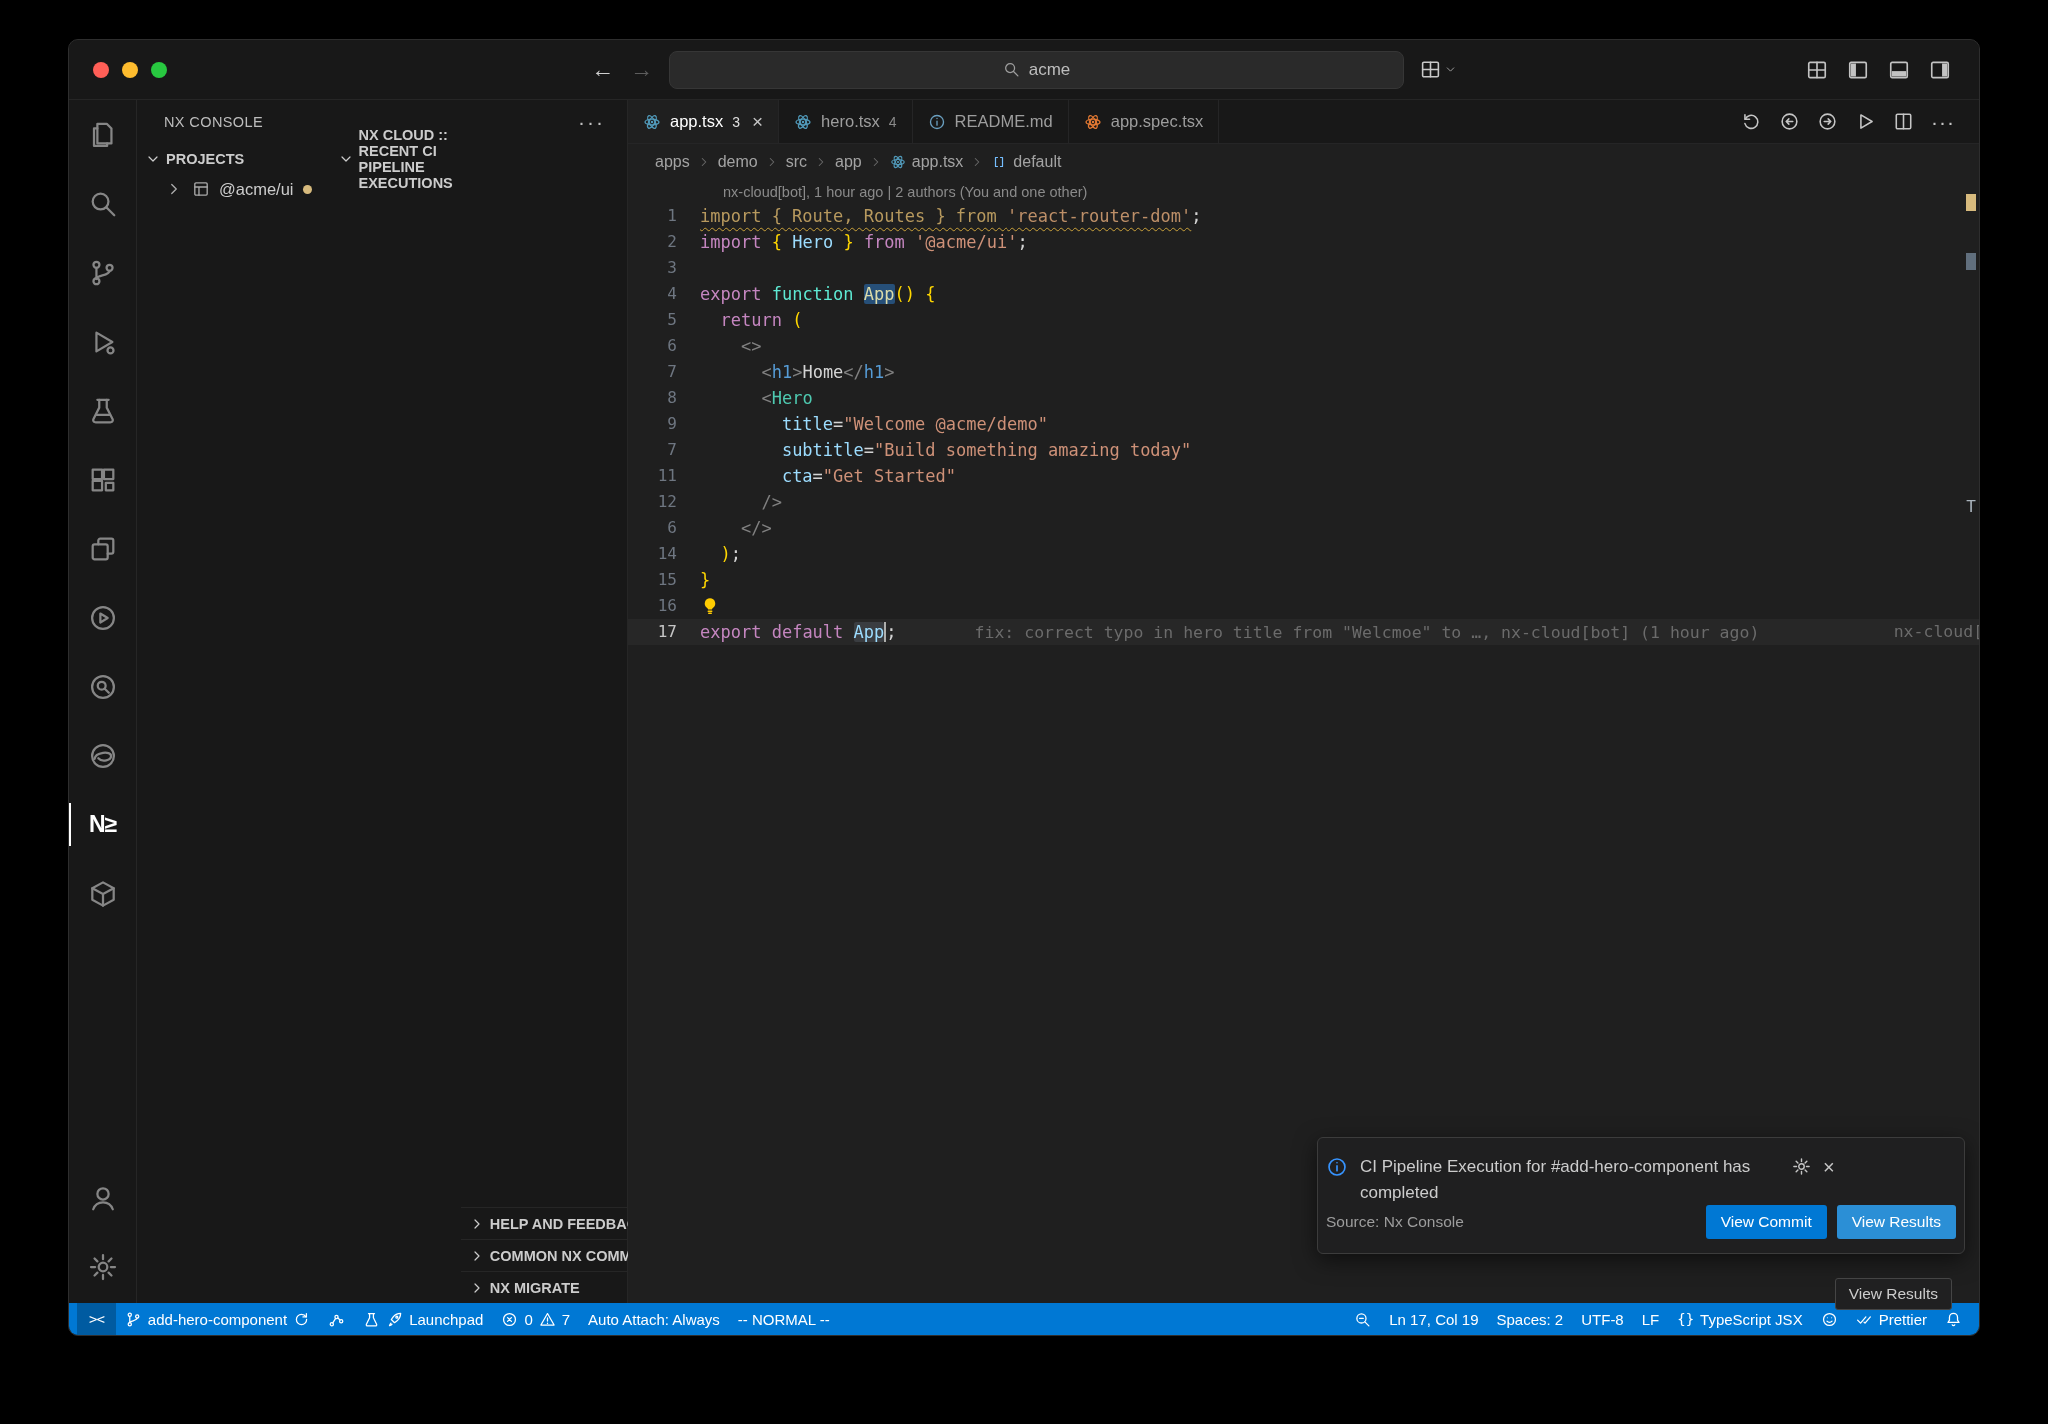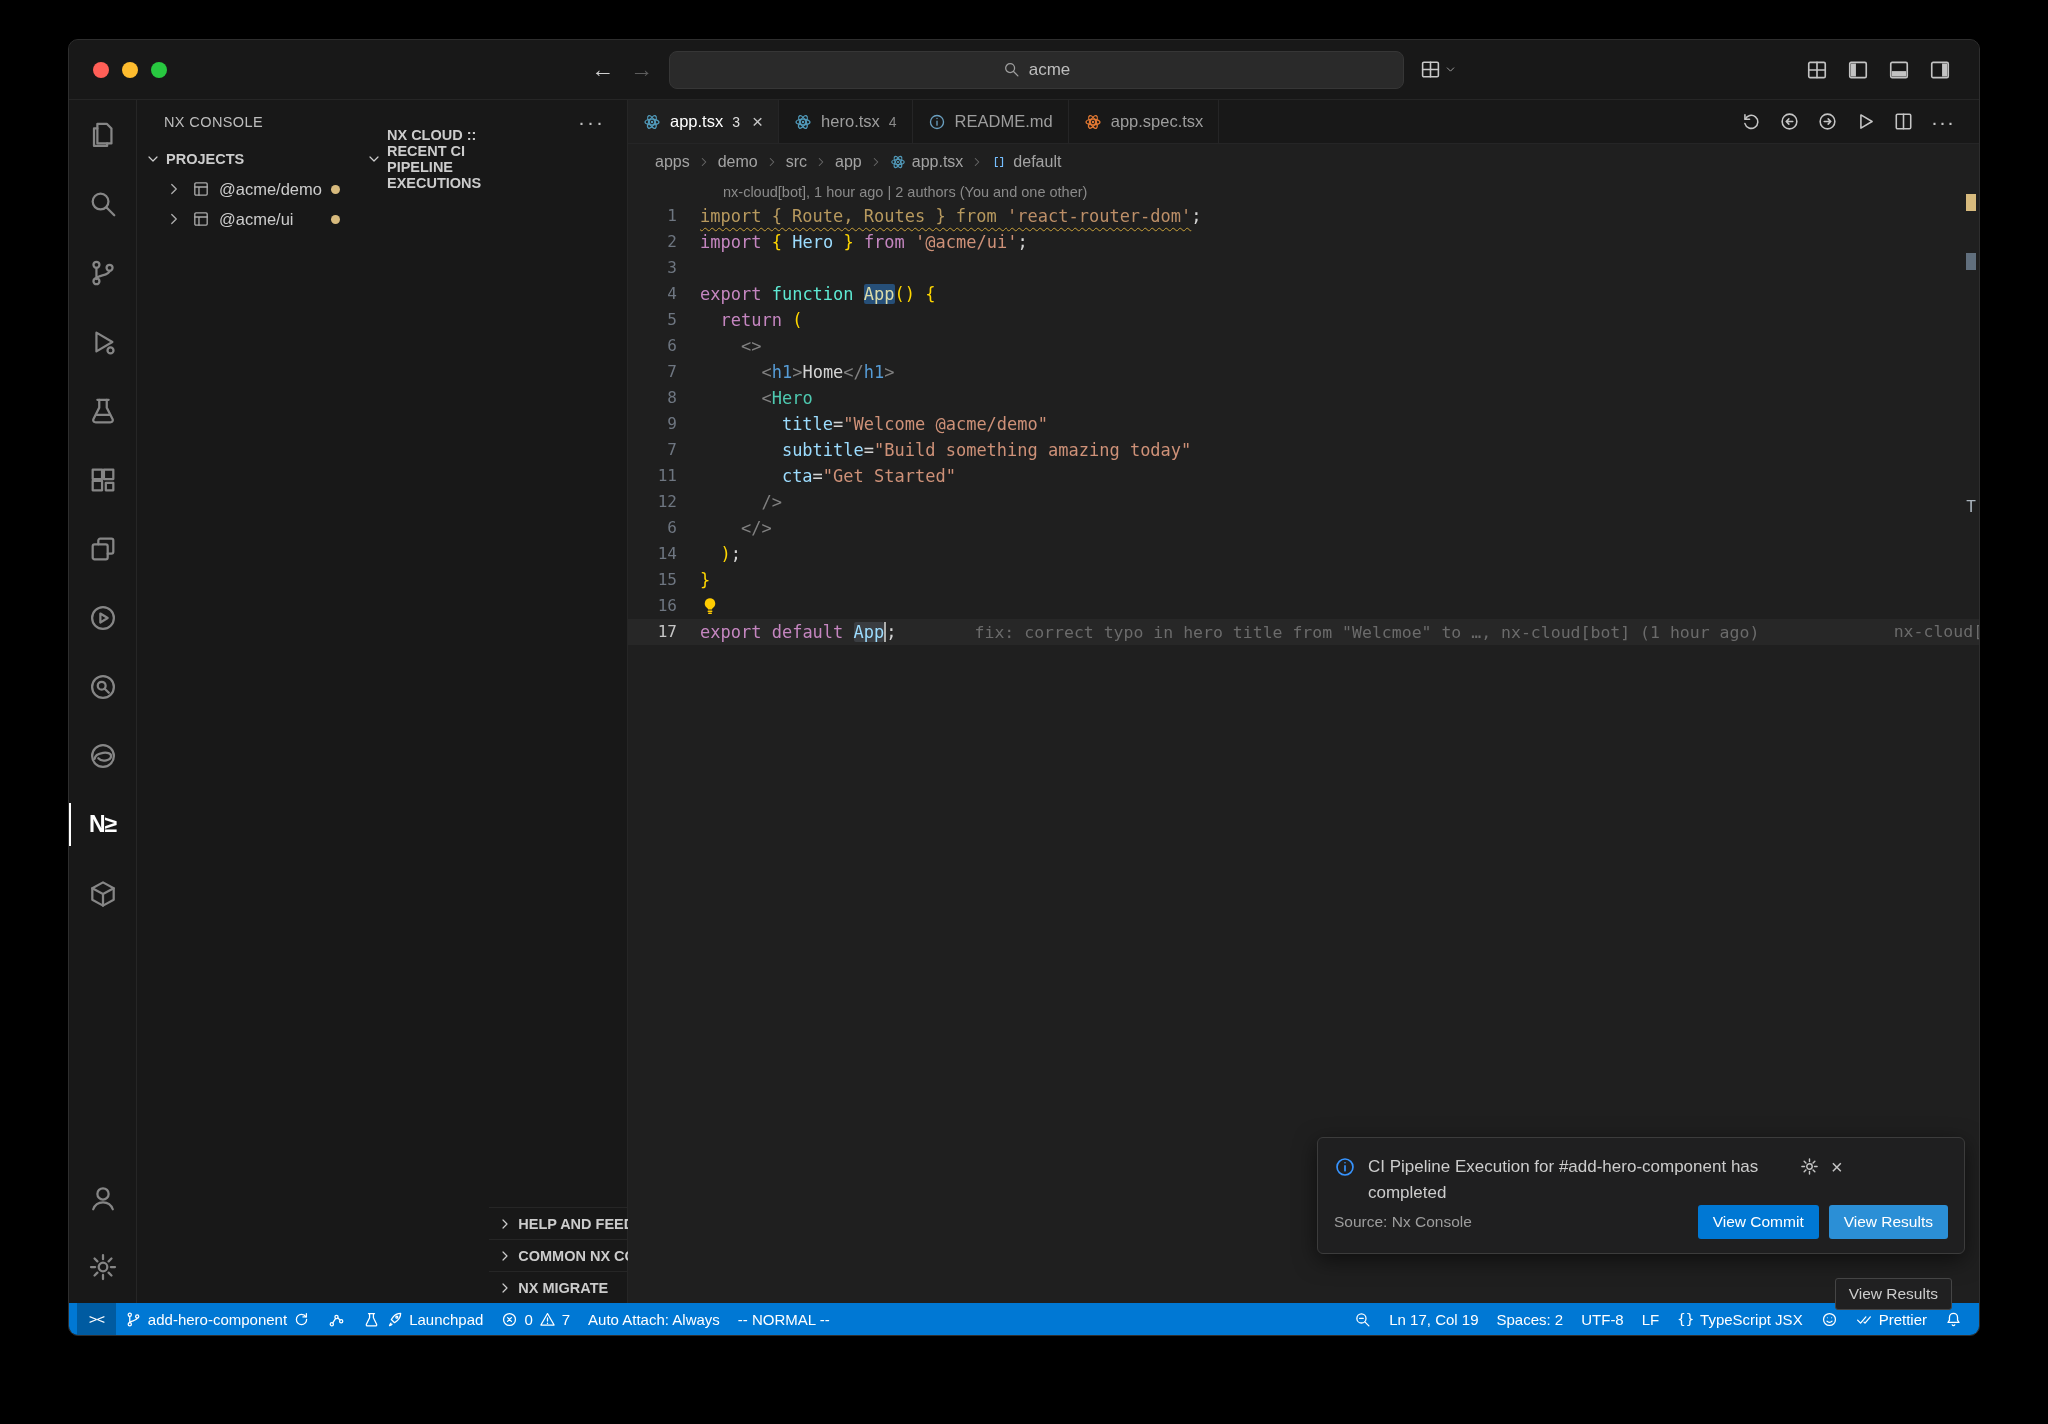--- a/index.html
+++ b/index.html
@@ -117,21 +117,21 @@
   .sb-group { display:flex; align-items:center; height:100%; }
   .sb-item { display:flex; align-items:center; gap:6px; padding:0 9px; height:100%;
     cursor:pointer; white-space:nowrap; }
   .sb-item.remote { background:rgba(0,0,0,.24); padding:0 12px;
     font-family:"DejaVu Sans Mono",monospace; font-size:14px; letter-spacing:-1px; }
   .sb-ico { width:17px; height:17px; display:block; flex:0 0 auto; }
   .sb-txtico { font-family:"DejaVu Sans Mono",monospace; font-size:14px; }
   
   .toast { position:absolute; right:14px; top:1097px; width:648px; background:#1f1f20;
     border:1px solid #3c3c3c; border-radius:6px; box-shadow:0 6px 22px rgba(0,0,0,.55);
-    z-index:40; padding:16px 16px 14px; color:#cccccc; font-size:17px; }
+    z-index:40; padding:16px 8px 14px; color:#cccccc; font-size:17px; }
   .toast-top { display:flex; gap:12px; }
   .toast-info { width:22px; height:22px; color:#3794ff; flex:0 0 auto; margin-top:2px; }
   .toast-msg { max-width:420px; line-height:1.5; flex:1; }
   .toast-gear,.toast-x { width:19px; height:19px; color:#c5c5c5; cursor:pointer;
     flex:0 0 auto; margin-top:3px; }
   .toast-x { font-size:20px; width:auto; height:auto; line-height:1; }
   .toast-bottom { display:flex; align-items:center; margin-top:0; }
   .toast-src { color:#9d9d9d; font-size:15.5px; }
   .toast-btns { margin-left:auto; display:flex; gap:10px; }
   .btn { background:#0078d4; color:#fff; border:none; padding:8px 15px; font-size:15.5px;
@@ -348,35 +348,20 @@
                 <svg viewBox="0 0 16 16" fill="none" stroke="currentColor" stroke-width="1.2" stroke-linecap="round" stroke-linejoin="round" style="width:100%;height:100%;display:block">
                   <path d="M6 4l4 4-4 4"></path>
                 </svg>
               </span>
               <span class="ico">
                 <svg viewBox="0 0 16 16" fill="none" stroke="currentColor" stroke-width="1.2" stroke-linecap="round" stroke-linejoin="round" style="width:100%;height:100%;display:block">
                   <rect x="2.5" y="2.5" width="11" height="11" rx="1"></rect>
                   <path d="M2.5 6.2h11M6.2 6.2v7.3"></path>
                 </svg>
               </span>
-              <span class="lbl">@acme/demo</span>
-              <span class="dot"></span>
-            </div>
-            <div class="tree-item">
-              <span class="ico chev">
-                <svg viewBox="0 0 16 16" fill="none" stroke="currentColor" stroke-width="1.2" stroke-linecap="round" stroke-linejoin="round" style="width:100%;height:100%;display:block">
-                  <path d="M6 4l4 4-4 4"></path>
-                </svg>
-              </span>
-              <span class="ico">
-                <svg viewBox="0 0 16 16" fill="none" stroke="currentColor" stroke-width="1.2" stroke-linecap="round" stroke-linejoin="round" style="width:100%;height:100%;display:block">
-                  <rect x="2.5" y="2.5" width="11" height="11" rx="1"></rect>
-                  <path d="M2.5 6.2h11M6.2 6.2v7.3"></path>
-                </svg>
-              </span>
               <span class="lbl">@acme/ui</span>
               <span class="dot"></span>
             </div>
           </div>
           <div class="cloud-sec">
             <div class="section-head">
               <span class="ico">
                 <svg viewBox="0 0 16 16" fill="none" stroke="currentColor" stroke-width="1.2" stroke-linecap="round" stroke-linejoin="round" style="width:100%;height:100%;display:block">
                   <path d="M4 6l4 4 4-4"></path>
                 </svg>

